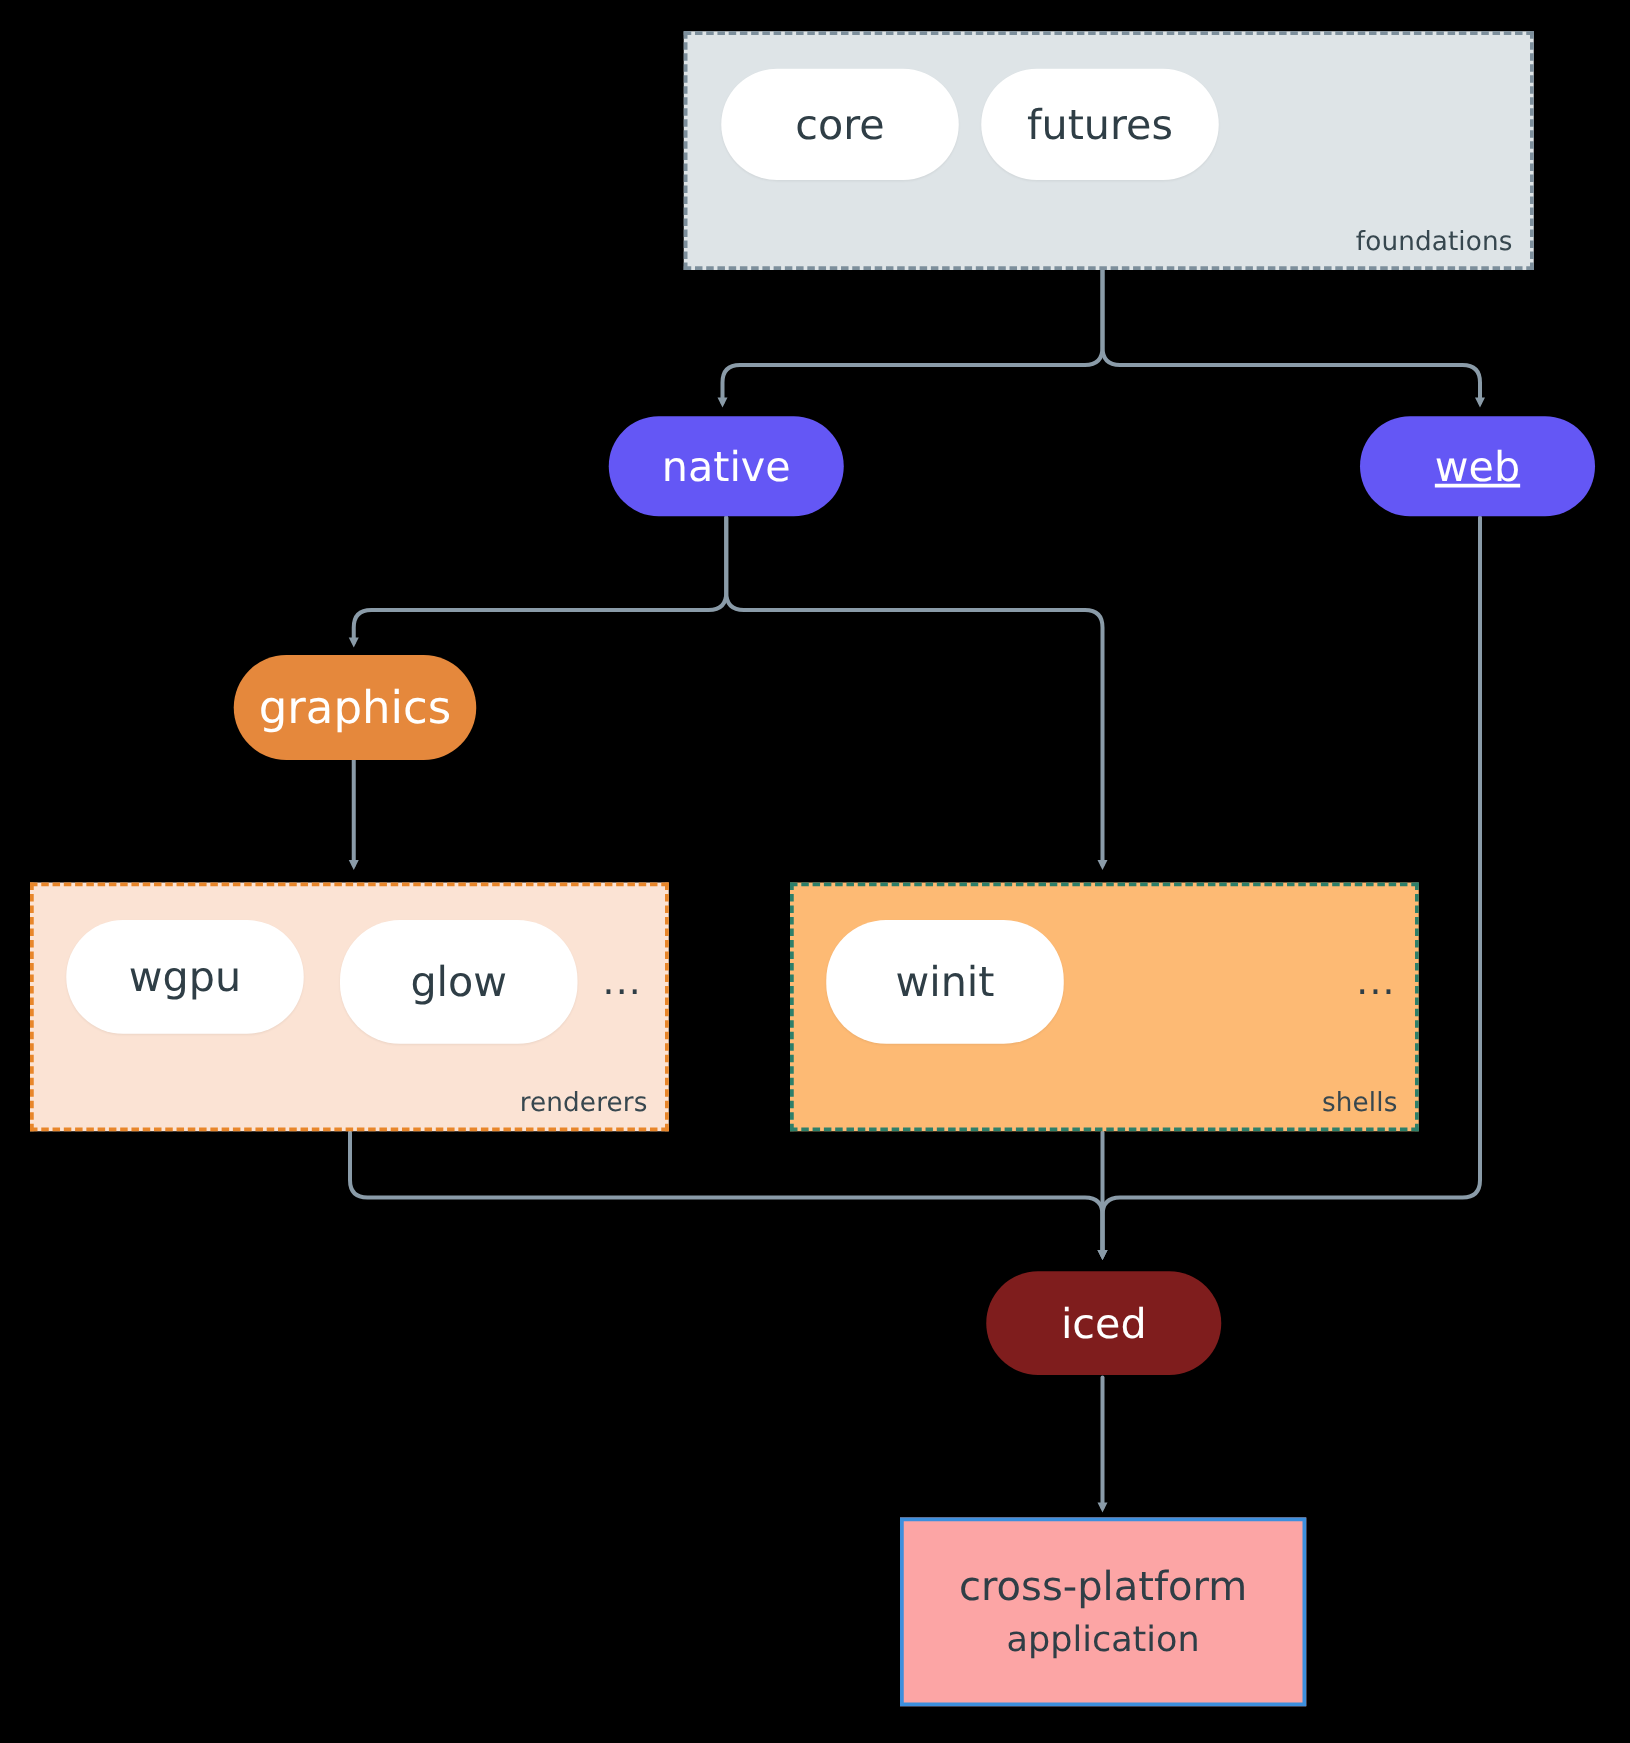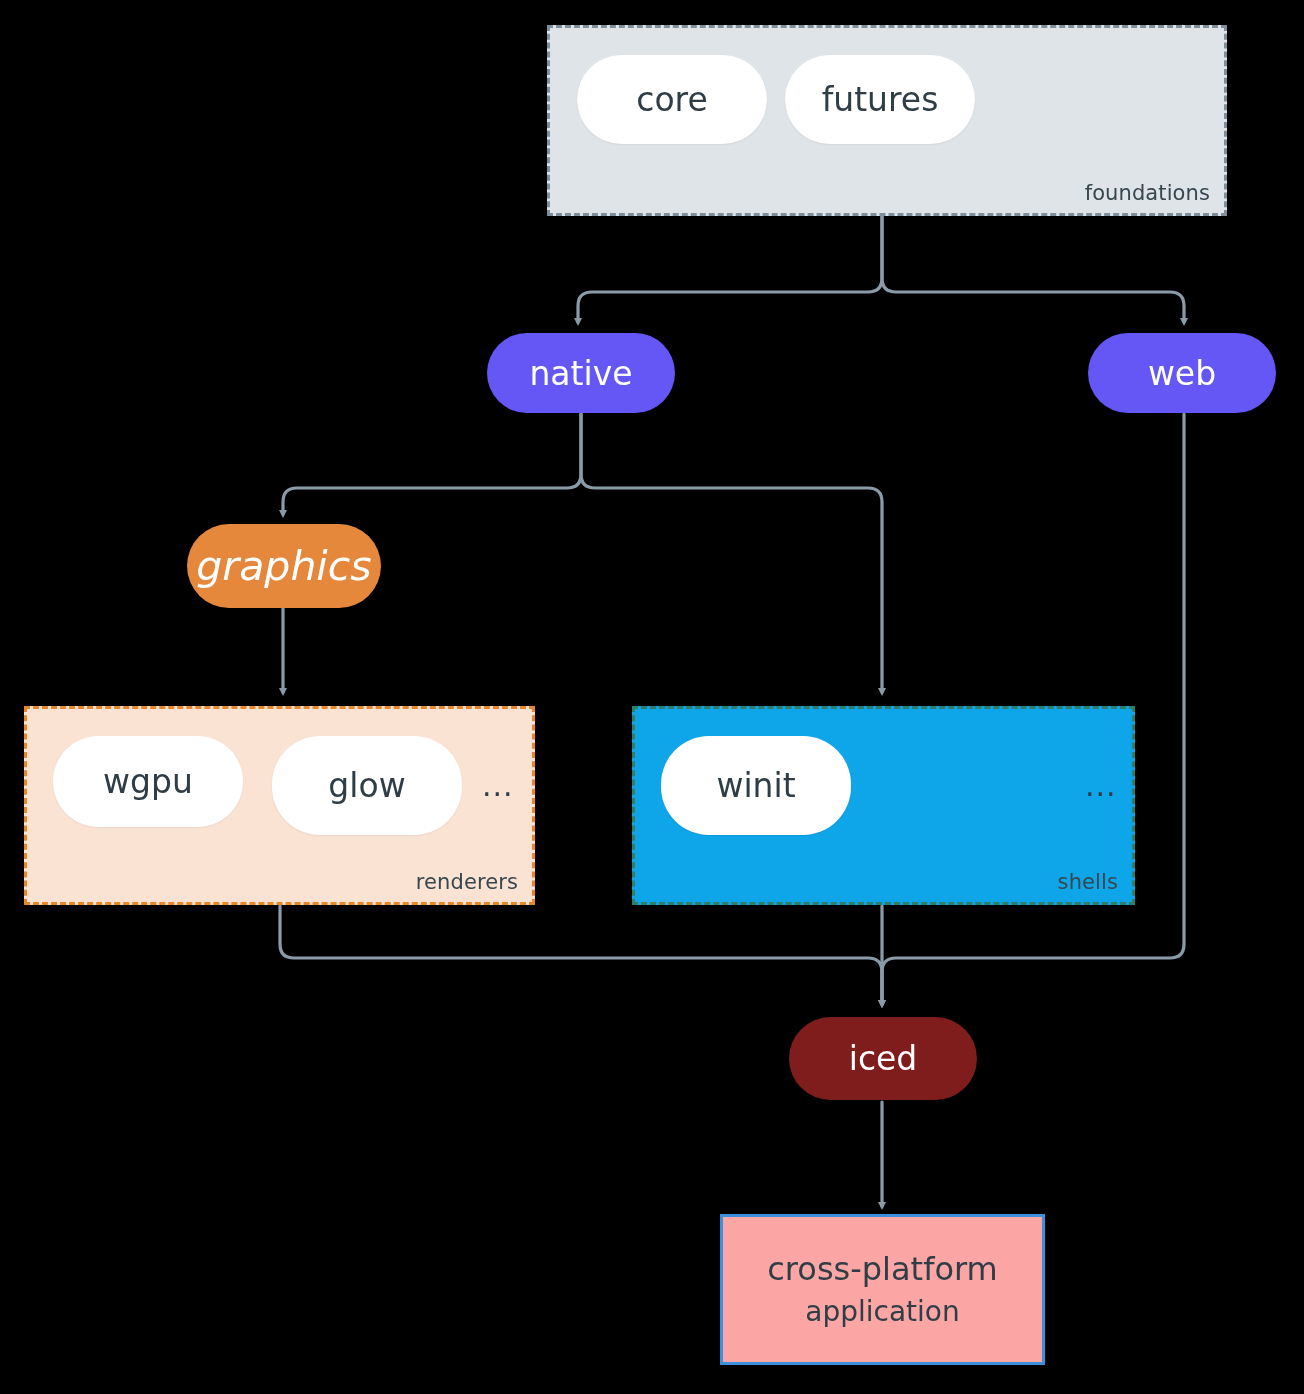--- a/index.html
+++ b/index.html
@@ -60,41 +60,41 @@
     <div class="pill pill-white" style="left:235px;top:27px;width:190px;height:89px;">
       <span style="font-size:33px;">futures</span>
     </div>
     <div class="group-label">foundations</div>
   </div>
 
   <div class="node" style="left:487px;top:333px;width:188px;height:80px;background:#6457f5;">
     <span style="font-size:33px;">native</span>
   </div>
 
-  <div class="node" style="left:1088px;top:333px;width:188px;height:80px;background:#6457f5;">
+  <div class="node" style="left:1088px;top:333px;width:188px;height:80px;background:#6457f5;text-decoration:underline;">
     <span style="font-size:33px;">web</span>
   </div>
 
   <div class="node" style="left:187px;top:524px;width:194px;height:84px;background:#e5883c;">
-    <span style="font-size:41px;font-style:italic;">graphics</span>
+    <span style="font-size:36px;">graphics</span>
   </div>
 
   <div class="group-box" style="left:24px;top:706px;width:511px;height:199px;background:#fbe3d4;
               border:3px dashed #e8862a;">
     <div class="pill pill-white" style="left:26px;top:27px;width:190px;height:91px;">
       <span style="font-size:33px;">wgpu</span>
     </div>
     <div class="pill pill-white" style="left:245px;top:27px;width:190px;height:99px;">
       <span style="font-size:33px;">glow</span>
     </div>
     <div class="ellipsis" style="left:455px;top:62px;">...</div>
     <div class="group-label">renderers</div>
   </div>
 
-  <div class="group-box" style="left:632px;top:706px;width:503px;height:199px;background:#0ea5e9;
+  <div class="group-box" style="left:632px;top:706px;width:503px;height:199px;background:#fdba74;
               border:3px dashed #2d7f6a;">
     <div class="pill pill-white" style="left:26px;top:27px;width:190px;height:99px;">
       <span style="font-size:33px;">winit</span>
     </div>
     <div class="ellipsis" style="left:450px;top:62px;">...</div>
     <div class="group-label">shells</div>
   </div>
 
   <div class="node" style="left:789px;top:1017px;width:188px;height:83px;background:#7f1d1d;">
     <span style="font-size:33px;">iced</span>

